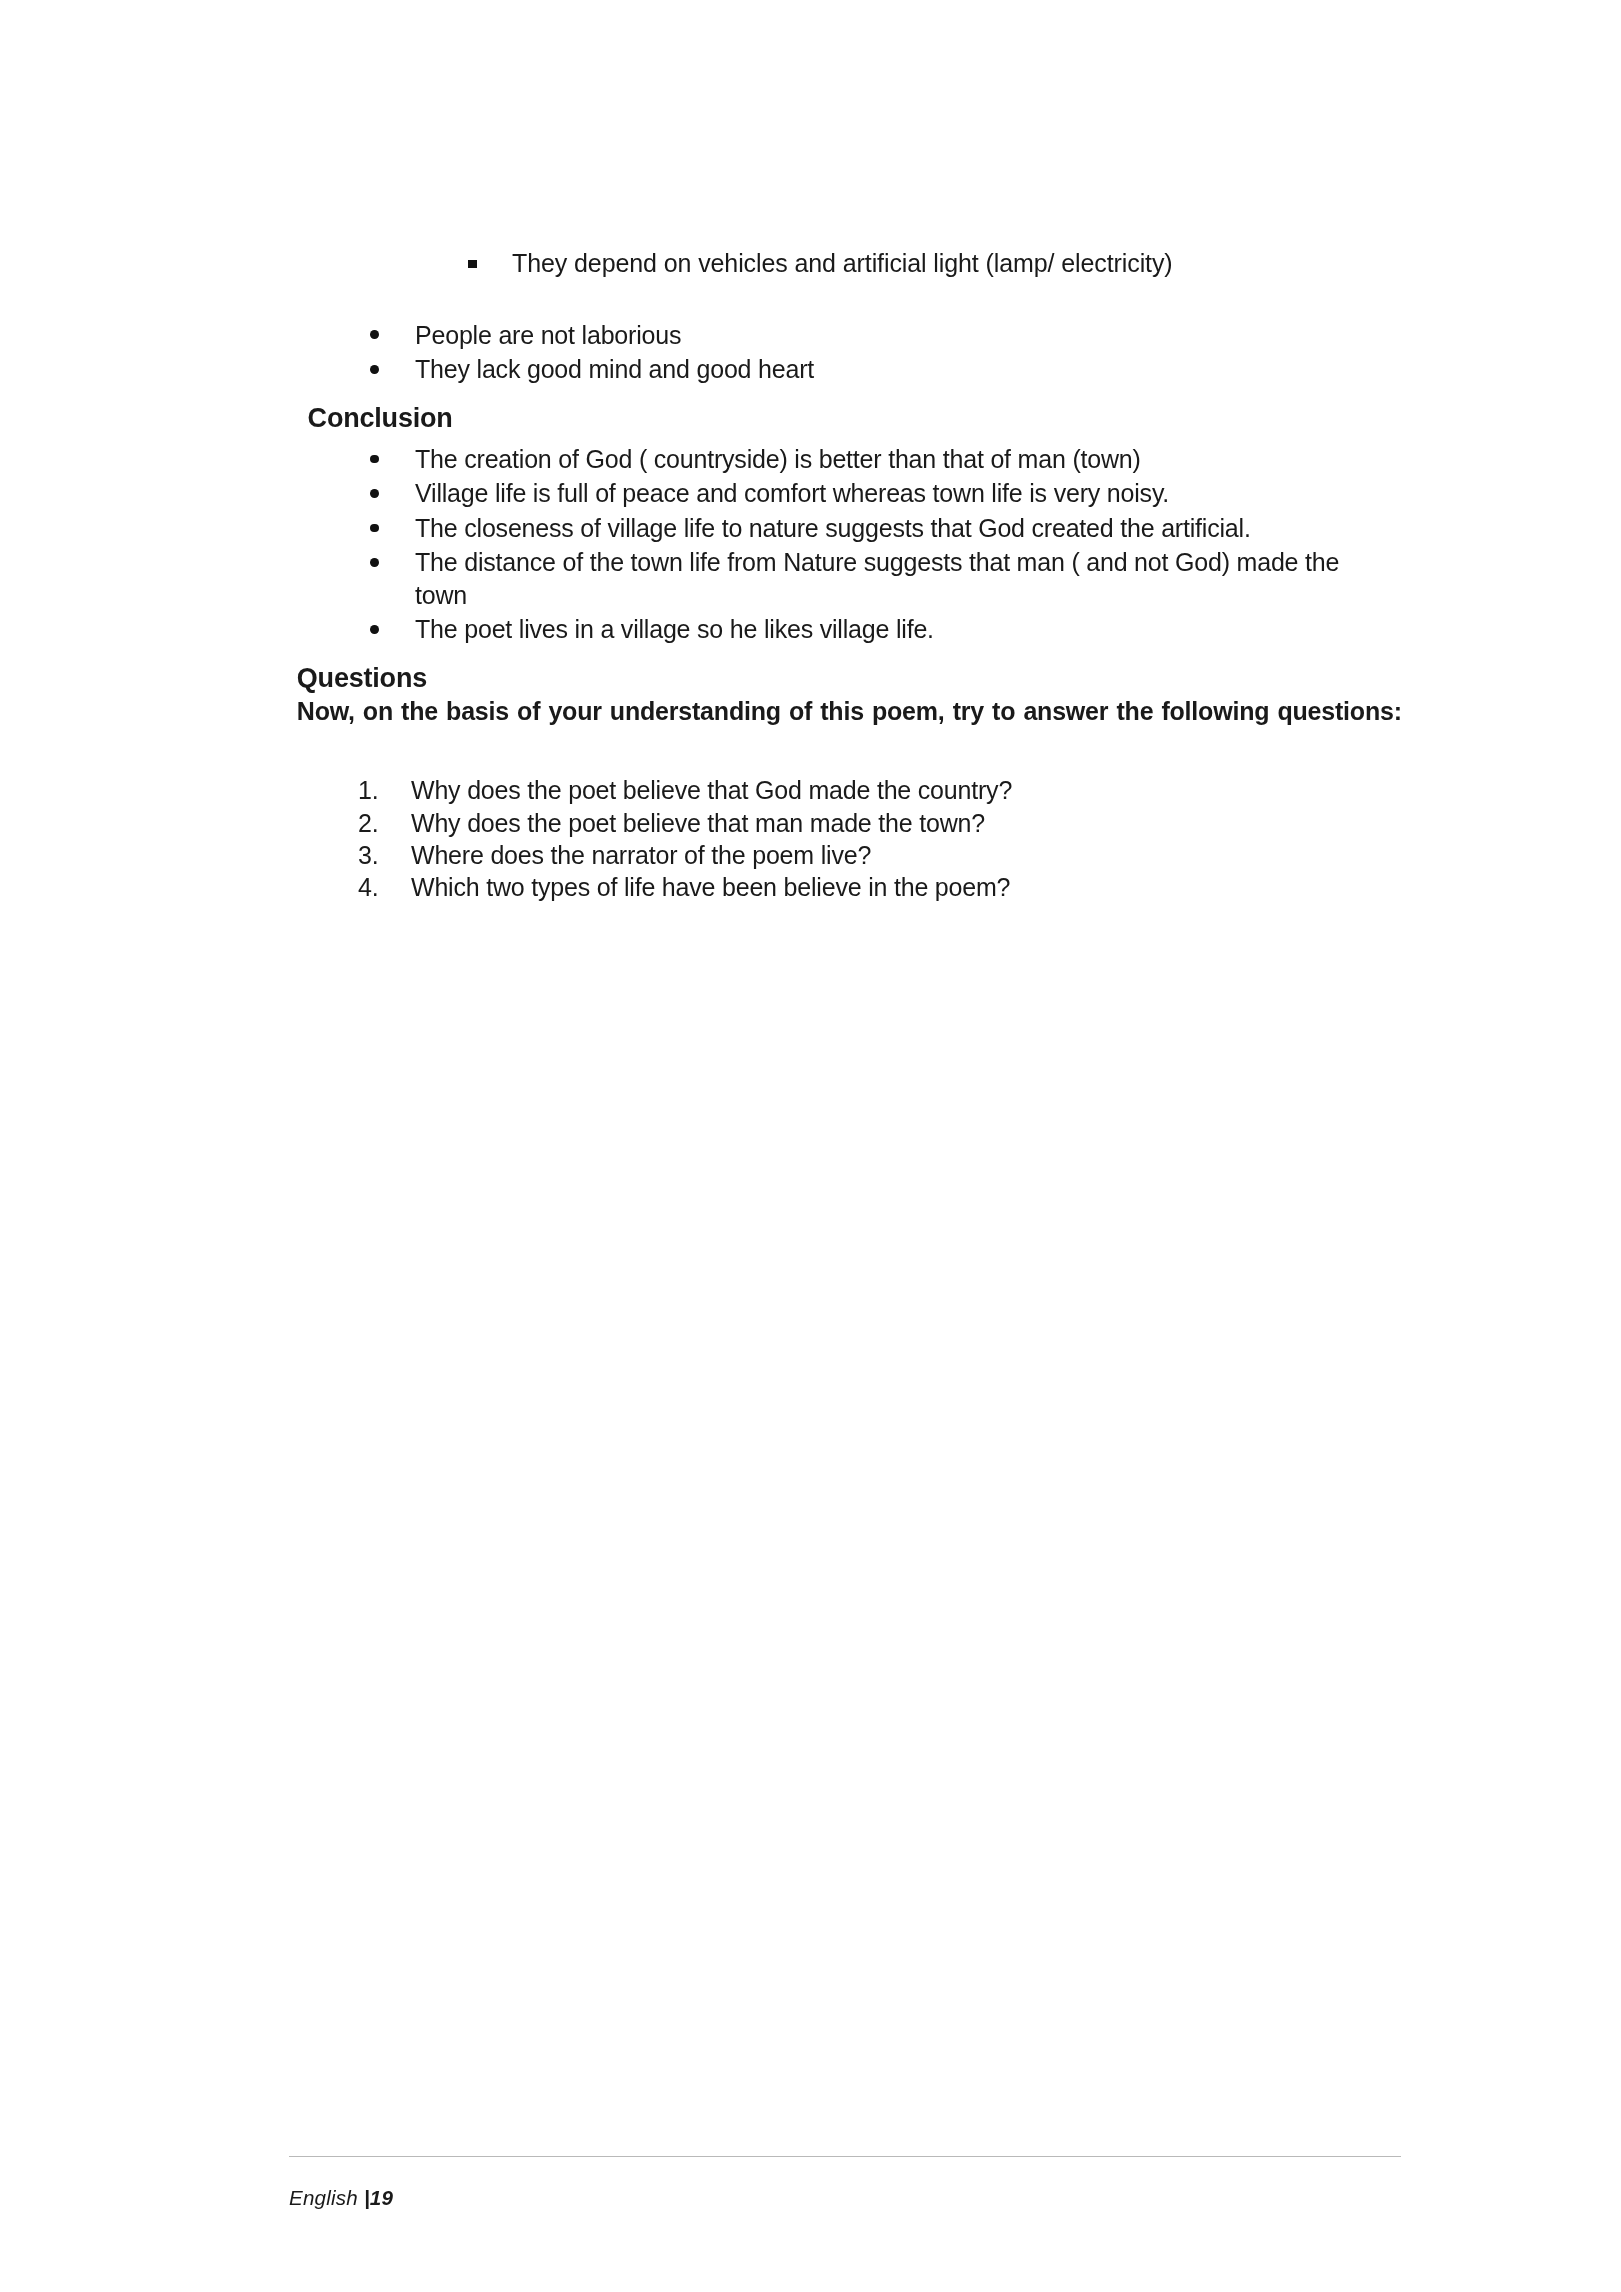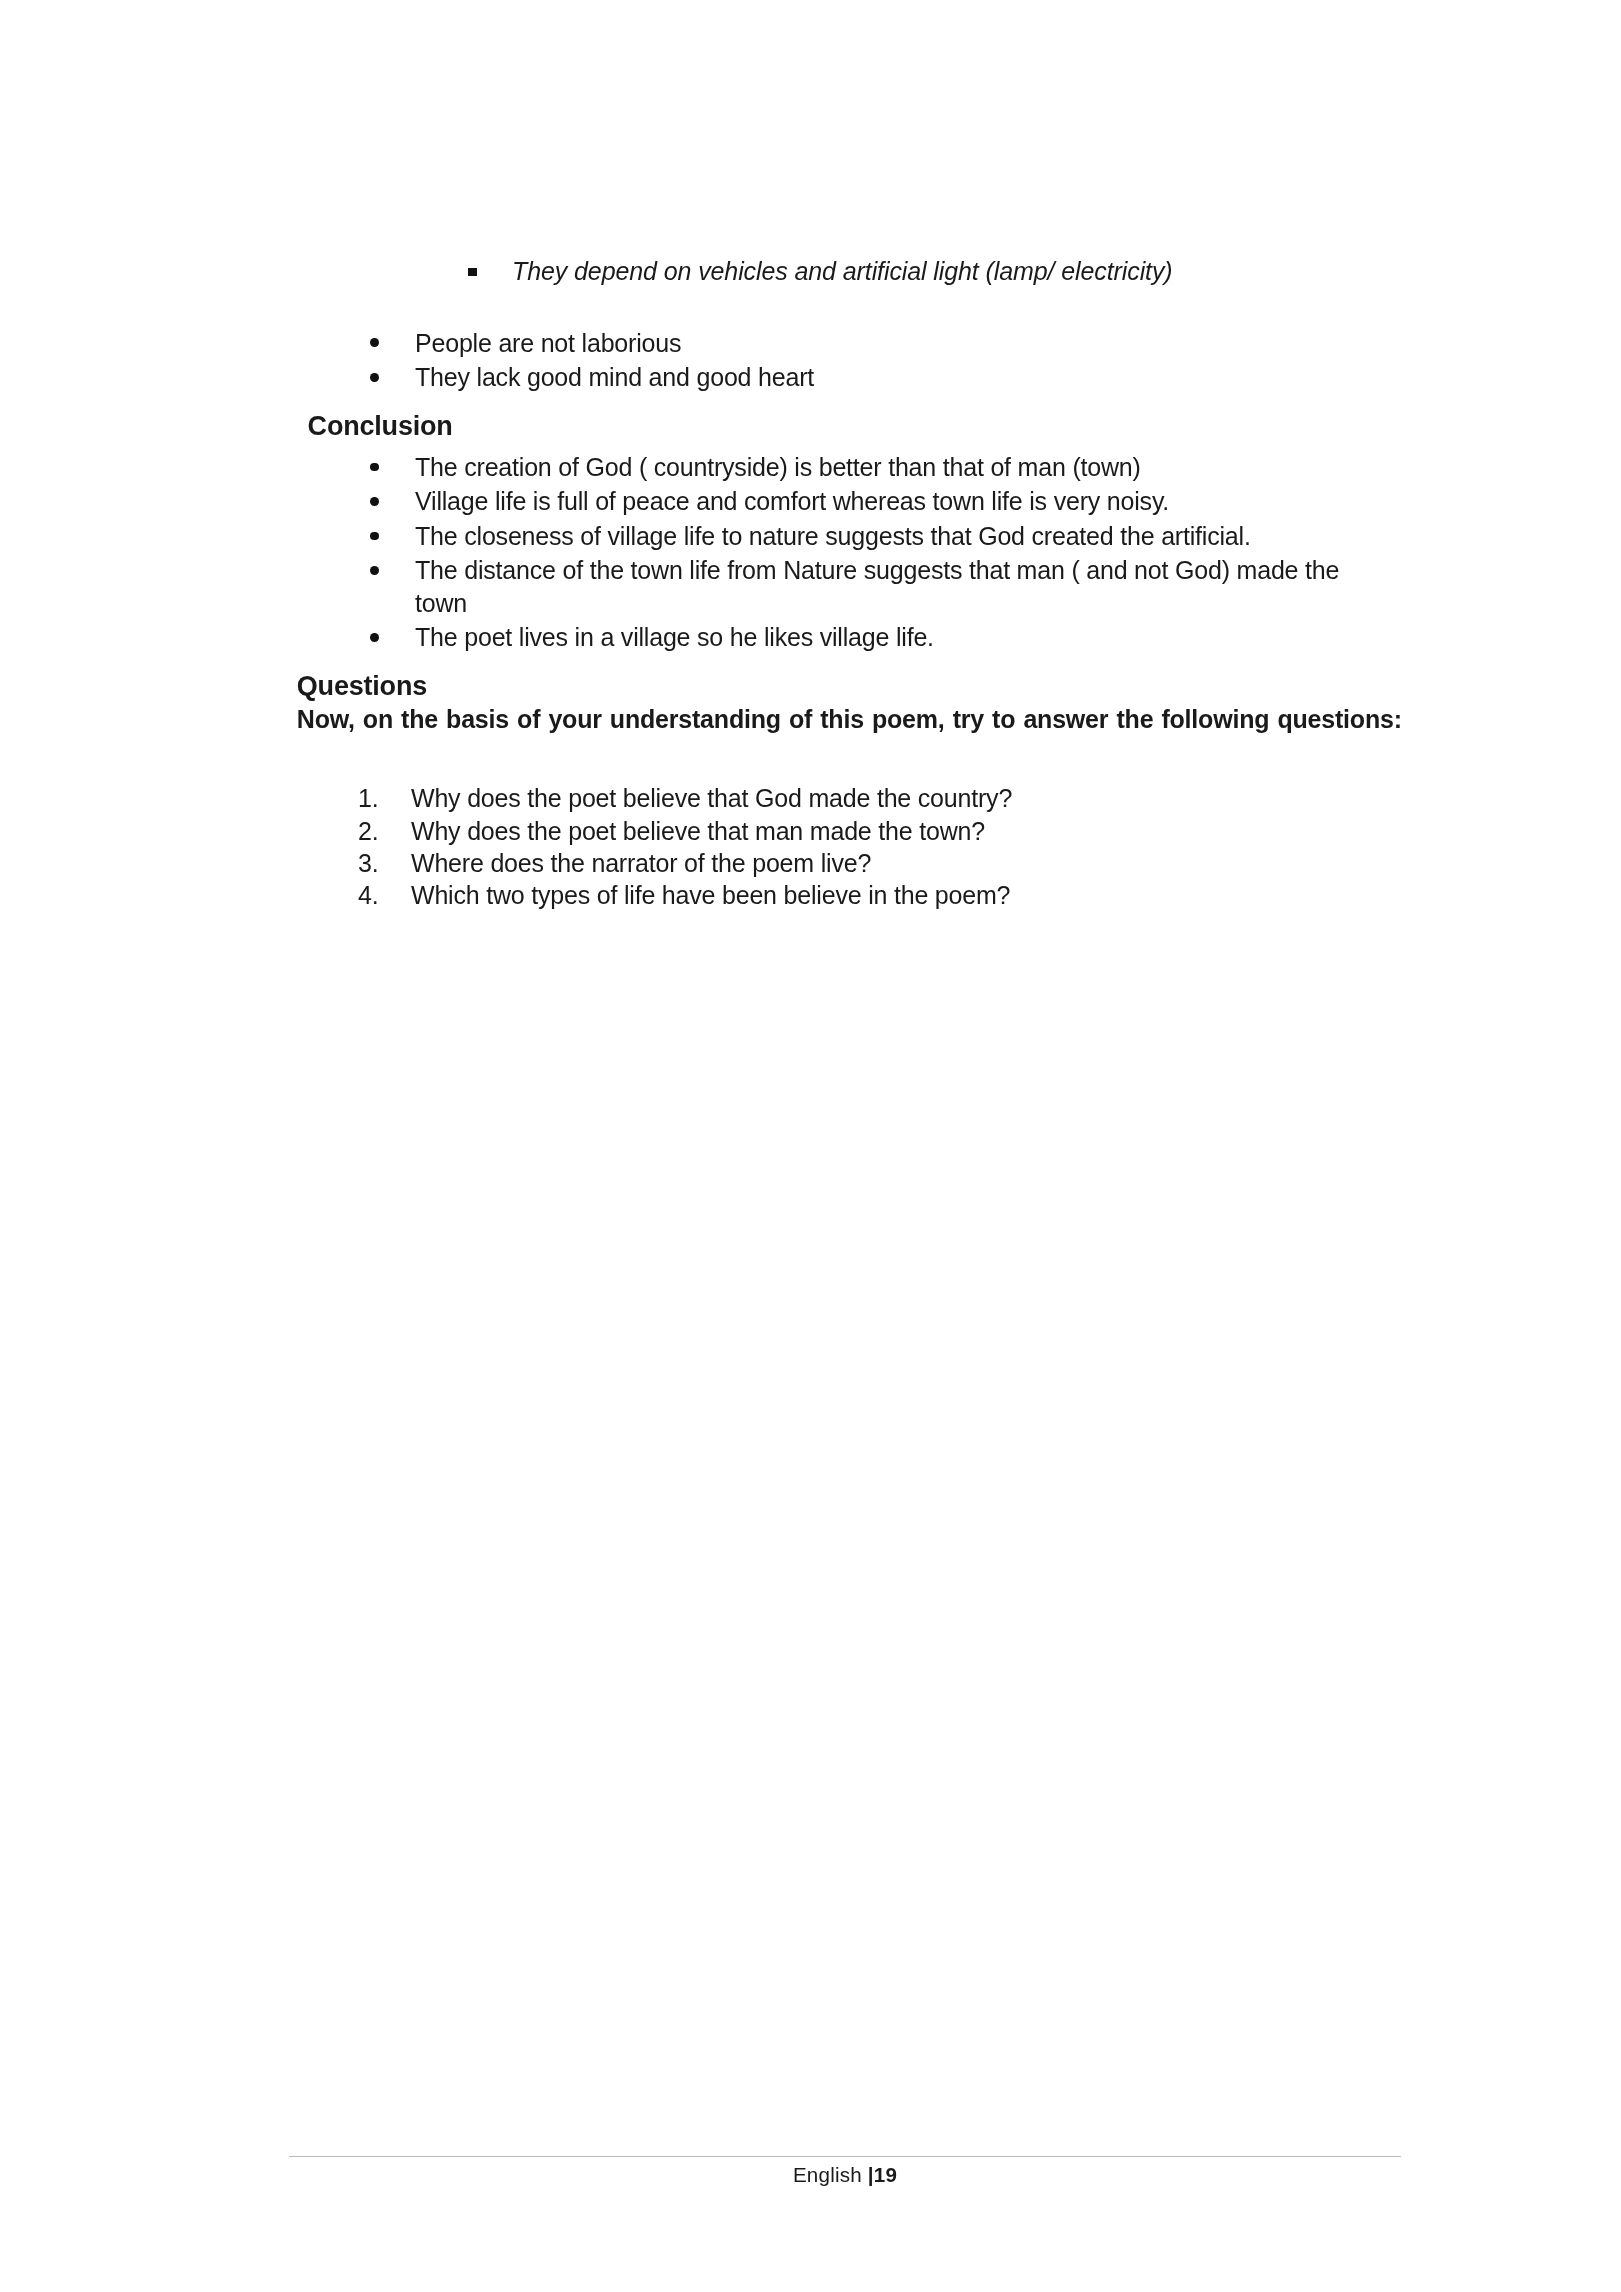--- a/index.html
+++ b/index.html
@@ -22,24 +22,23 @@
   
   .content {
     position: absolute;
     left: 289px;
     top: 247px;
     width: 1112px;
   }
 
   
   .sub-list {
-    margin: 8px 0 0 0;
+    margin: 0 0 0 0;
     padding: 0;
     list-style: none;
-    font-style: italic;
   }
   .sub-item {
     position: relative;
     padding-left: 223px;
     font-size: 25px;
     line-height: 1.30;
     letter-spacing: -0.1px;
     margin-bottom: 0;
   }
   .sub-item .sq-bullet {
@@ -143,24 +142,25 @@
     top: 2156px;
     width: 1112px;
   }
   .footer-rule {
     width: 100%;
     height: 1px;
     background: #b9b9b9;
     margin: 0;
   }
   .footer-text {
-    text-align: center;
+    text-align: left;
     font-size: 20.6px;
+    font-style: italic;
     letter-spacing: 0.2px;
-    margin-top: 6px;
+    margin-top: 29px;
   }
   .footer-text .page-label { font-weight: normal; }
   .footer-text .page-number { font-weight: bold; }
 </style>
 </head>
 <body>
 
 <div class="page">
 
   <div class="content">

